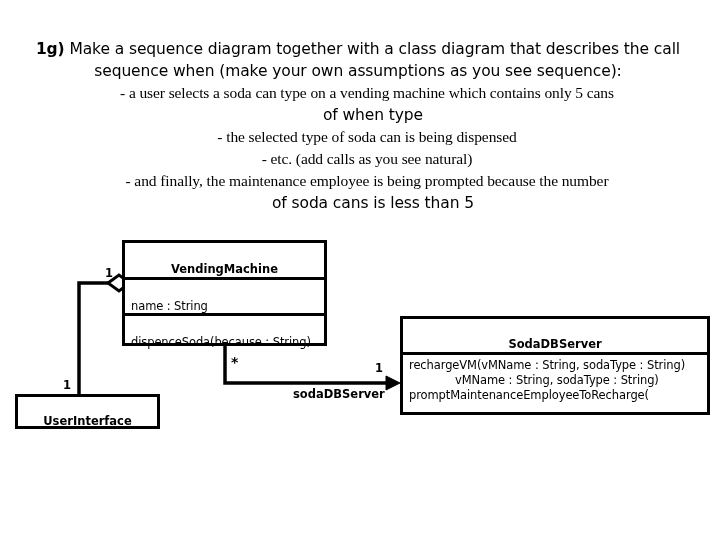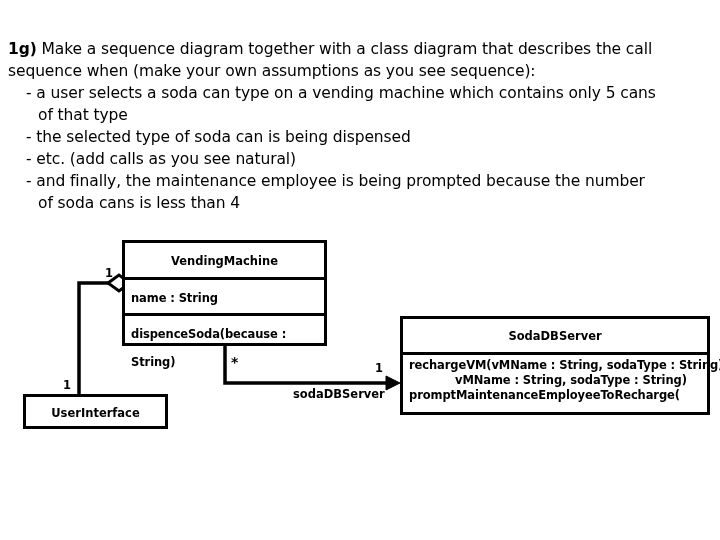--- a/index.html
+++ b/index.html
@@ -15,28 +15,29 @@
     overflow: hidden;
     position: relative;
   }
 
   
   #prompt-block {
     position: absolute;
     left: 8px;
     top: 38px;
     width: 700px;
+    text-align: center;
   }
   .prompt-line {
     font-size: 15.5px;
     line-height: 22px;
     white-space: pre;
     letter-spacing: -0.1px;
   }
-  .prompt-line.indent-1 { padding-left: 18px; }
+  .prompt-line.indent-1 { padding-left: 18px; font-family: Liberation Serif, serif; }
   .prompt-line.indent-2 { padding-left: 30px; }
   .q-label { font-weight: bold; }
 
   
   #class-diagram {
     position: absolute;
     left: 0;
     top: 0;
     width: 720px;
     height: 540px;
@@ -51,33 +52,33 @@
 
   .uml-class {
     position: absolute;
     box-sizing: border-box;
     background: #ffffff;
     border: 3px solid #000000;
     z-index: 3;
   }
   .uml-compartment {
     box-sizing: border-box;
-    padding: 4px 6px;
+    padding: 12px 6px;
     font-size: 11.5px;
     line-height: 15px;
   }
   .uml-compartment + .uml-compartment {
     border-top: 3px solid #000000;
   }
   .compartment-title {
     text-align: center;
     font-weight: bold;
   }
   .compartment-body {
-    font-weight: bold;
+    font-weight: normal;
     letter-spacing: -0.1px;
   }
   .op-line { white-space: pre; }
   .op-line.op-continuation { padding-left: 46px; }
 
   
   #class-vendingmachine {
     left: 122px;
     top: 240px;
     width: 205px;
@@ -91,21 +92,21 @@
     left: 400px;
     top: 316px;
     width: 310px;
     height: 99px;
   }
   #class-sodadbserver .cmp-title { height: 33px; line-height: 27px; }
   #class-sodadbserver .cmp-ops   { height: 66px; padding-top: 3px; }
   #class-sodadbserver .op-line   { line-height: 15px; }
 
   #class-userinterface {
-    left: 23px;
+    left: 15px;
     top: 394px;
     width: 145px;
     height: 35px;
   }
   #class-userinterface .cmp-title { height: 29px; line-height: 24px; }
 
   
   .edge-label {
     position: absolute;
     font-size: 11.5px;
@@ -120,25 +121,25 @@
   #mult-vm-to-db-tgt   { left: 375px; top: 362px; }
   #role-sodadbserver   { left: 293px; top: 388px; font-size: 11.5px; }
 </style>
 </head>
 <body>
 
 <div id="prompt-block">
   <div class="prompt-line"><span class="q-label">1g)</span><span> Make a sequence diagram together with a class diagram that describes the call</span></div>
   <div class="prompt-line">sequence when (make your own assumptions as you see sequence):</div>
   <div class="prompt-line indent-1">- a user selects a soda can type on a vending machine which contains only 5 cans</div>
-  <div class="prompt-line indent-2">of that type</div>
+  <div class="prompt-line indent-2">of when type</div>
   <div class="prompt-line indent-1">- the selected type of soda can is being dispensed</div>
   <div class="prompt-line indent-1">- etc. (add calls as you see natural)</div>
   <div class="prompt-line indent-1">- and finally, the maintenance employee is being prompted because the number</div>
-  <div class="prompt-line indent-2">of soda cans is less than 4</div>
+  <div class="prompt-line indent-2">of soda cans is less than 5</div>
 </div>
 
 <div id="class-diagram">
 
   <svg id="connector-layer" viewBox="0 0 720 540" width="720" height="540" xmlns="http://www.w3.org/2000/svg">
 
      VendingMachine (aggregation, hollow diamond at VM end) --&gt;
     <g>
       <path d="M 79,394 L 79,283 L 108,283" fill="none" stroke="#000000" stroke-width="3.5"></path>
       <polygon points="108,283 119,275 130,283 119,291" fill="#ffffff" stroke="#000000" stroke-width="3"></polygon>

